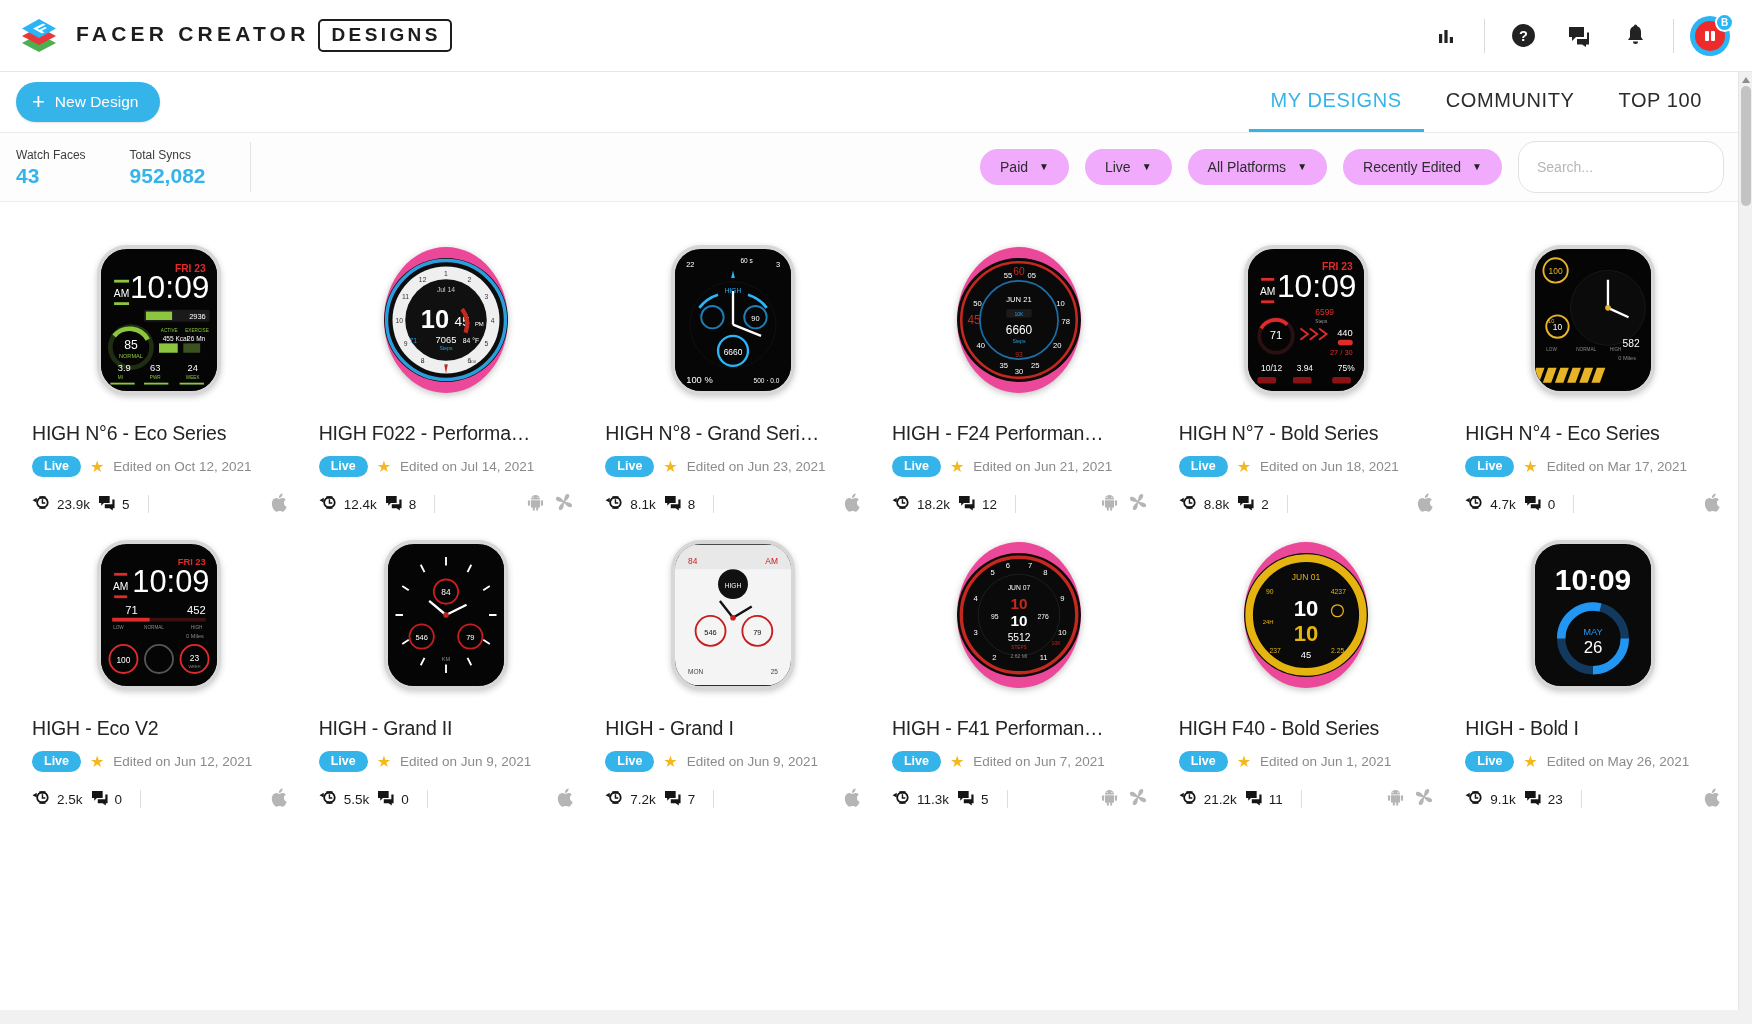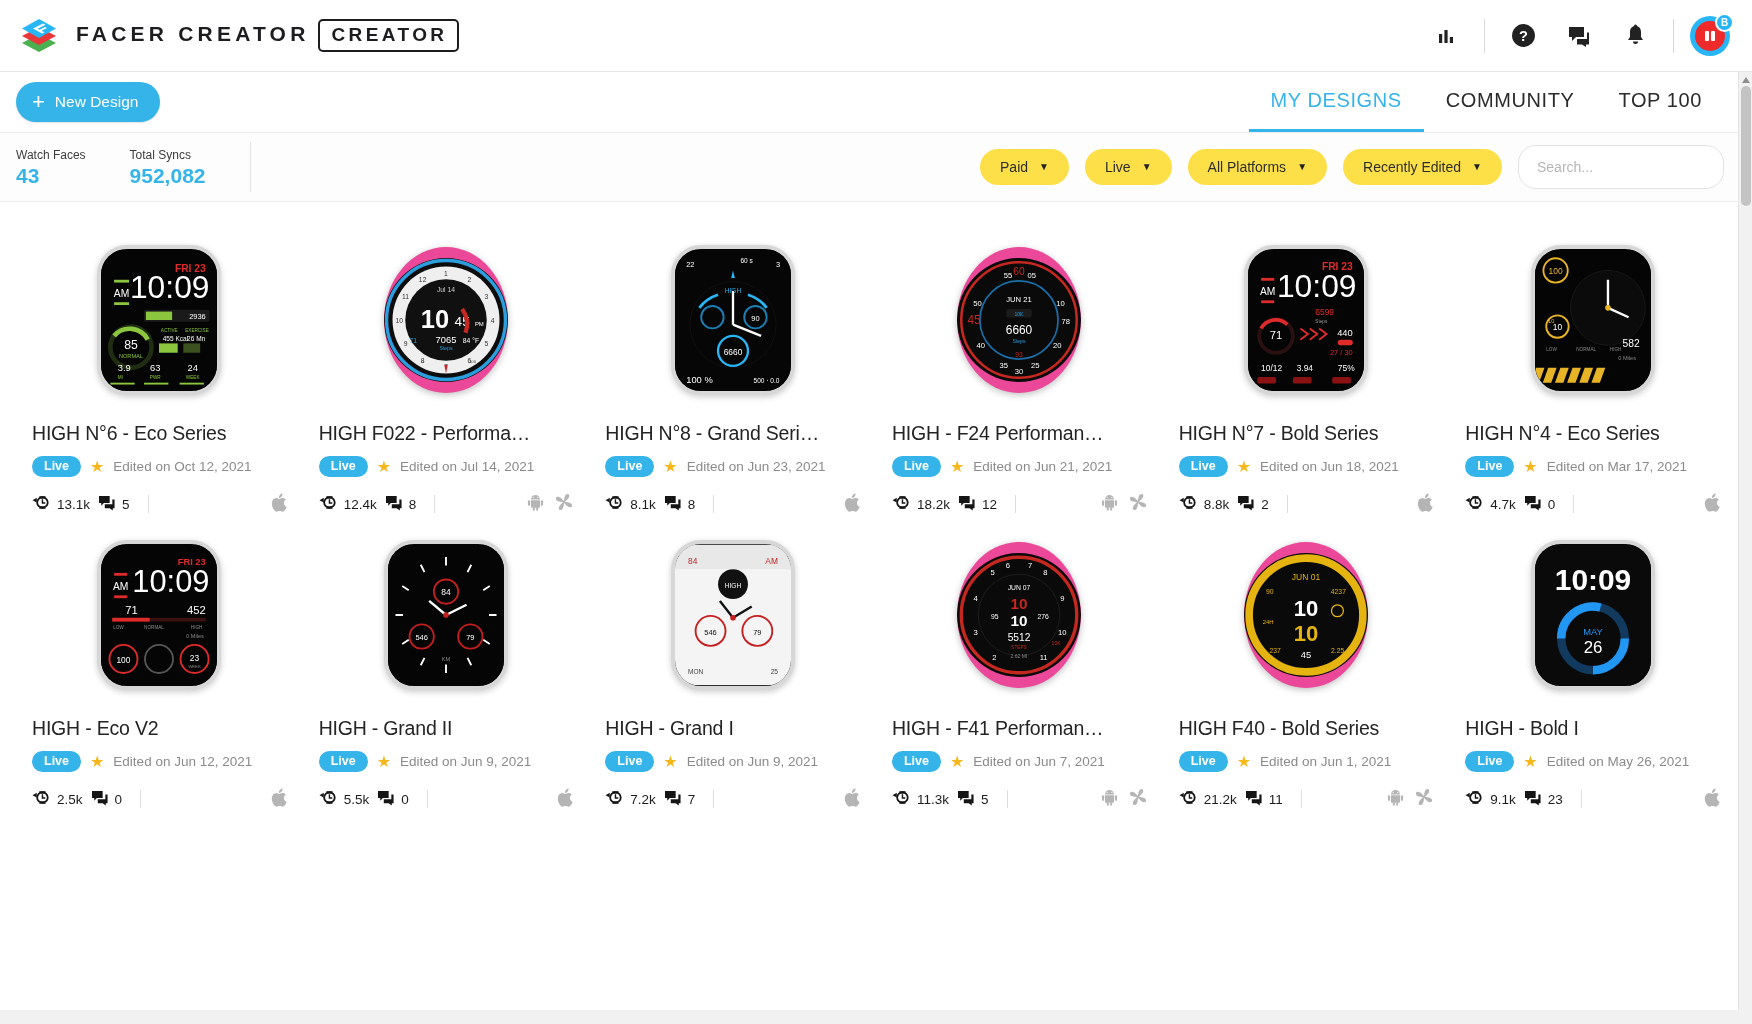--- a/index.html
+++ b/index.html
@@ -88,29 +88,29 @@
     border-top: 1px solid #ececec;
     border-bottom: 1px solid #ececec;
     background: #fdfdfd;
   }
   .stat { margin-right: 44px; }
   .stat-label { font-size: 12px; color: #3c3c3c; line-height: 18px; }
   .stat-value { font-size: 21px; font-weight: 700; color: #35b4ea; line-height: 24px; }
   .stat-sep { width: 1px; height: 50px; background: #e2e2e2; }
   .filters { margin-left: auto; display: flex; align-items: center; gap: 16px; }
   .filter-pill {
-    background: #fde047; border: none; border-radius: 18px;
+    background: #f0abfc; border: none; border-radius: 18px;
     height: 36px; padding: 0 20px;
     display: flex; align-items: center; gap: 11px;
     font-size: 14px; color: #2d2d2d; cursor: pointer;
     font-family: "Liberation Sans", sans-serif; white-space: nowrap;
   }
   .caret { font-size: 10px; line-height: 1; color: #222; }
   .search-input {
-    width: 206px; height: 44px; border-radius: 18px;
+    width: 206px; height: 52px; border-radius: 18px;
     border: 1px solid #e2e2e2; background: #fff;
     padding: 0 18px; font-size: 14px; color: #333;
     font-family: "Liberation Sans", sans-serif;
   }
   .search-input::placeholder { color: #b6b6b6; }
 
   
   .content { position: relative; height: 894px; overflow: hidden; background: #fff; padding: 0 16px; }
   .grid {
     display: grid; grid-template-columns: repeat(6, 1fr);
@@ -180,21 +180,21 @@
   <div class="header">
     <div class="brand">
       <span class="logo">
         <svg width="42" height="42" viewBox="0 0 42 42">
           <polygon points="21,19 38,28 21,37 4,28" fill="#4caf50"></polygon>
           <polygon points="21,12 38,21 21,30 4,21" fill="#e8373a"></polygon>
           <polygon points="21,4 38,13.5 21,23 4,13.5" fill="#29b6f6"></polygon>
           <path d="M15 13.5 L25 8.5 L27.5 9.8 L19.5 13.8 L21.5 14.8 L27 12 L29 13 L23.5 15.8 L26.5 17.2 L24 18.5 Z" fill="#fff"></path>
         </svg>
       </span>
-      <span class="brand-text"><span>FACER CREATOR</span><span class="partner-box">CREATOR</span></span>
+      <span class="brand-text"><span>FACER CREATOR</span><span class="partner-box">DESIGNS</span></span>
     </div>
 
     <div class="header-right">
       <div class="hicon">
         <svg width="20" height="20" viewBox="0 0 20 20">
           <rect x="3" y="8" width="3.2" height="9" fill="#222"></rect>
           <rect x="8.4" y="4" width="3.2" height="13" fill="#222"></rect>
           <rect x="13.8" y="11" width="3.2" height="6" fill="#222"></rect>
         </svg>
       </div>
@@ -322,21 +322,21 @@
           </div>
           <div class="stats-row">
             <span class="stat-chip">
               <span><svg width="19" height="17" viewBox="0 0 20 18">
                   <circle cx="11" cy="9" r="5.6" fill="none" stroke="#151515" stroke-width="1.9"></circle>
                   <path d="M7.5 2.4 h7 l-1 2.6 h-5 Z" fill="#151515"></path>
                   <path d="M7.5 15.6 h7 l-1 -2.6 h-5 Z" fill="#151515"></path>
                   <path d="M0.5 6.5 L5 4 L5 9 Z" fill="#151515"></path>
                   <path d="M11 5.5 v4 h3" stroke="#151515" stroke-width="1.5" fill="none"></path>
                 </svg></span>
-              <span>13.1k</span>
+              <span>23.9k</span>
             </span>
             <span class="stat-chip">
               <span><svg width="18" height="16" viewBox="0 0 20 18">
                   <path d="M1 1 H13 V9 H6.5 L3.5 12 V9 H1 Z" fill="#151515"></path>
                   <path d="M7.5 10.5 H16 V5 H18.5 V15 H16.5 V17.5 L13 15 H7.5 Z" fill="#151515"></path>
                 </svg></span>
               <span>5</span>
             </span>
             <span class="vsep"></span>
             <span class="platforms">

